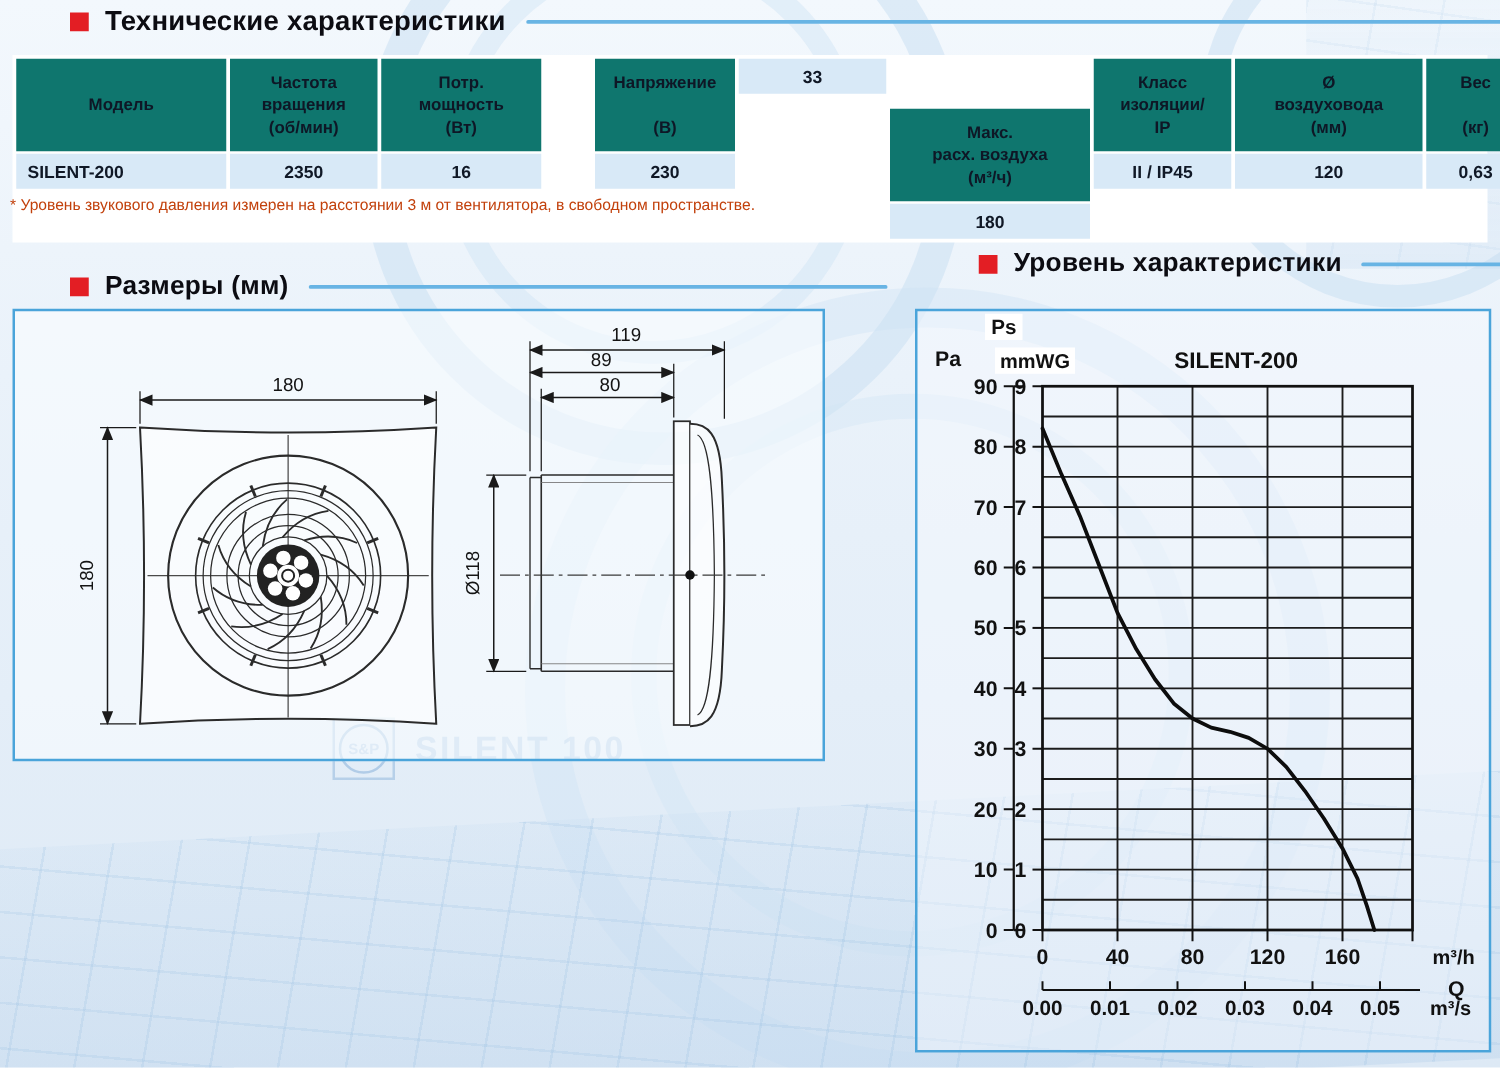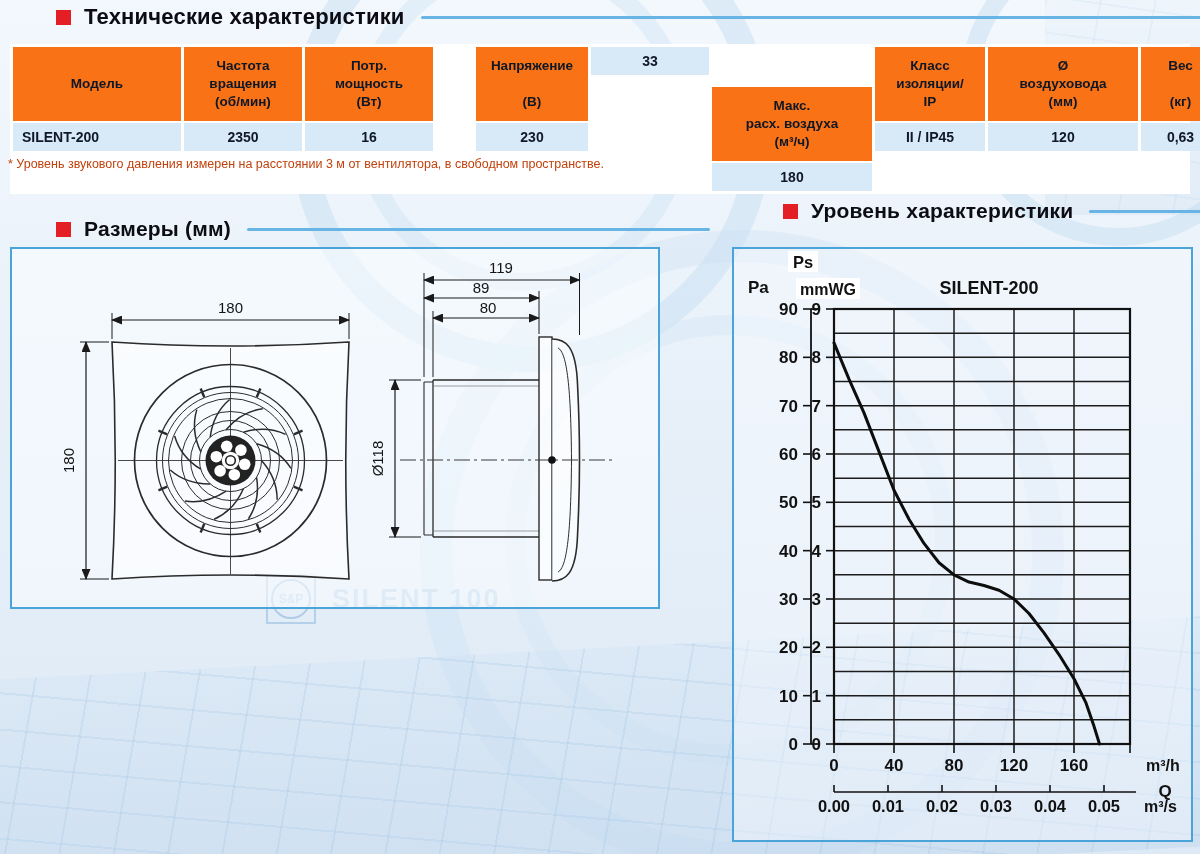--- a/index.html
+++ b/index.html
@@ -16,21 +16,21 @@
       linear-gradient(180deg, rgba(197,219,240,.20), rgba(183,209,235,.38));
   }
   .sec-title{position:absolute;display:flex;align-items:center;margin-left:48px;}
   .red-sq{width:15px;height:15px;background:#e31e24;margin-right:13px;flex:none;}
   .sec-title h2{margin:0;font-size:22px;font-weight:800;color:#0c0c12;letter-spacing:.2px;white-space:nowrap;}
   .sec-title .rule{flex:1;height:3px;background:#68b4e4;margin-left:16px;border-radius:2px;}
 
   
   #spec-table{position:absolute;left:10px;top:44px;width:1180px;background:#fff;padding:3px;display:flex;gap:3px;box-sizing:border-box;}
   .spec-col{display:flex;flex-direction:column;gap:2px;flex:none;}
-  .spec-th{background:#f97316;height:74px;display:flex;align-items:center;justify-content:center;text-align:center;
+  .spec-th{background:#0f766e;height:74px;display:flex;align-items:center;justify-content:center;text-align:center;
     font-size:13.5px;font-weight:700;color:#0e1726;line-height:1.32;}
   .spec-td{background:#d8e9f7;height:28px;display:flex;align-items:center;justify-content:center;
     font-size:14px;font-weight:700;color:#101826;}
   .spec-td.left{justify-content:flex-start;padding-left:9px;box-sizing:border-box;}
   #footnote{position:absolute;left:8px;top:157px;font-size:12.5px;color:#c2410c;font-weight:500;}
 
   .panel{position:absolute;border:2px solid #4aa4da;box-sizing:border-box;}
   #dims-box{left:10px;top:247px;width:650px;height:362px;background:rgba(250,253,255,.58);}
   #perf-box{left:732px;top:247px;width:461px;height:595px;background:rgba(247,251,255,.42);}
 

